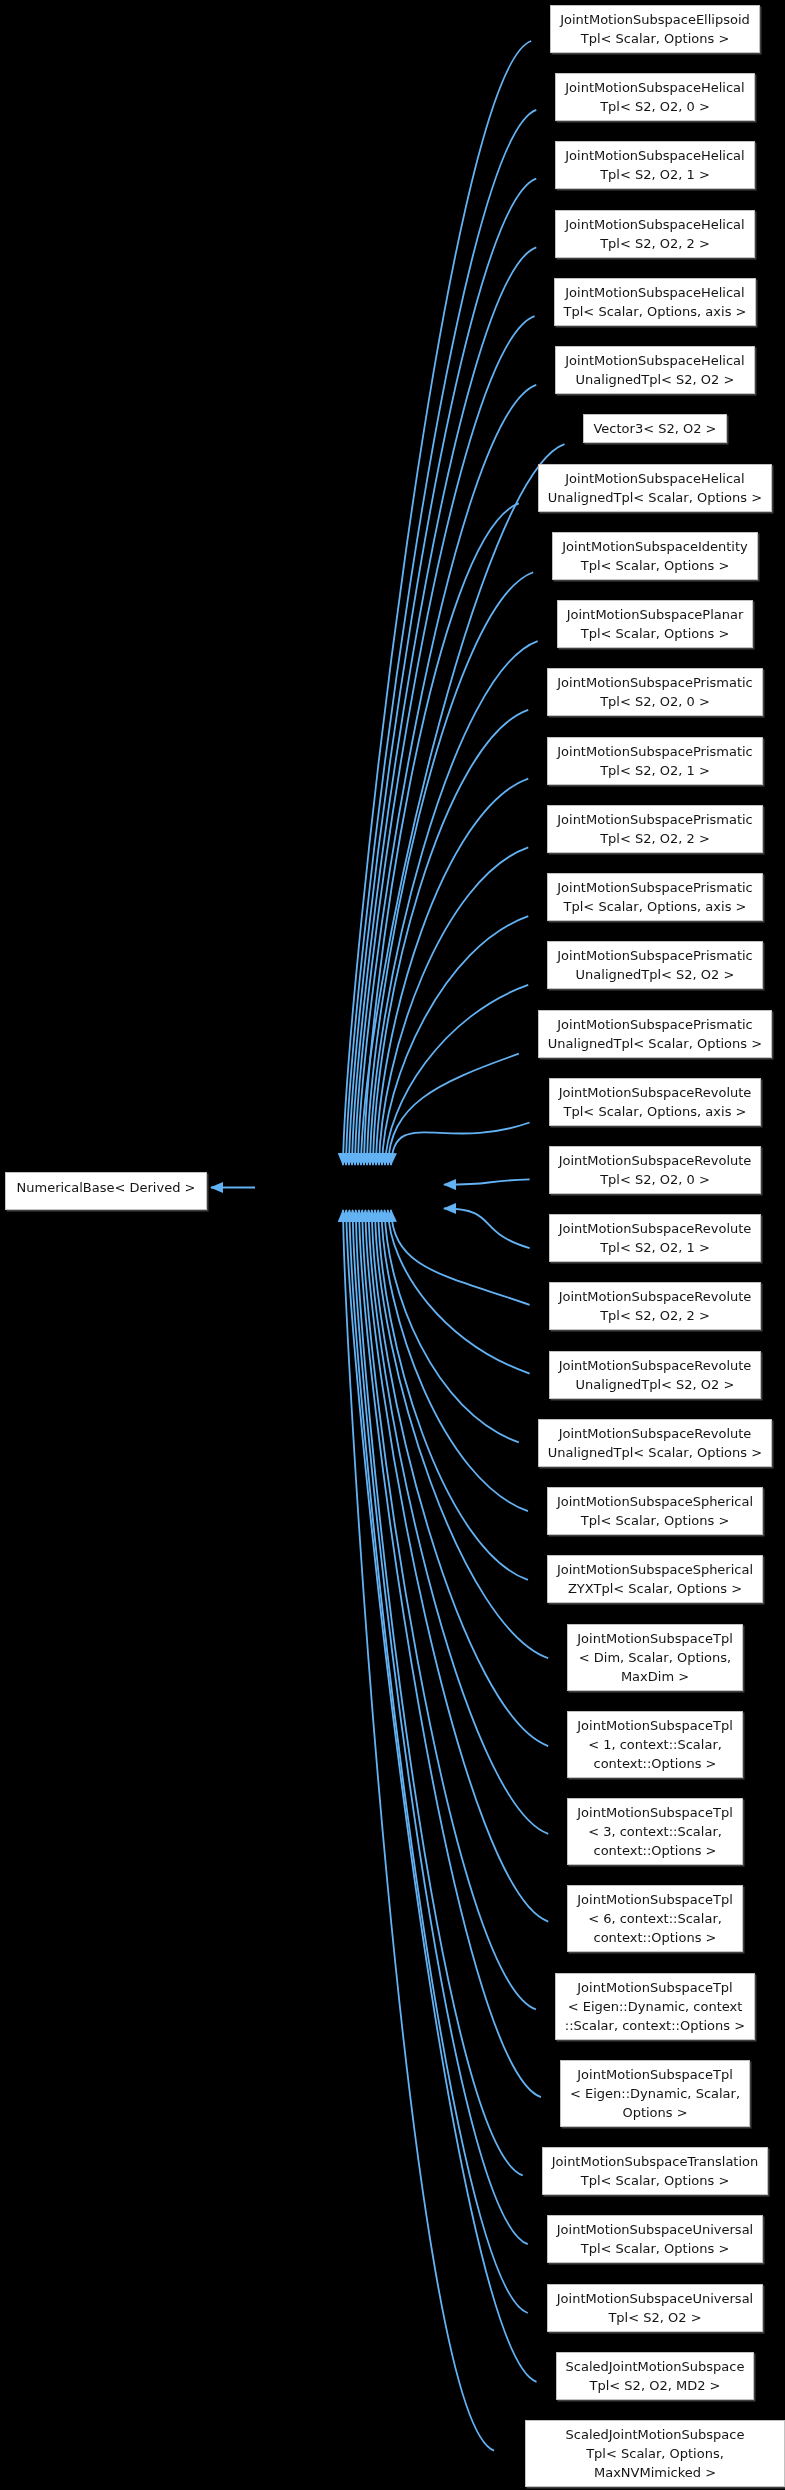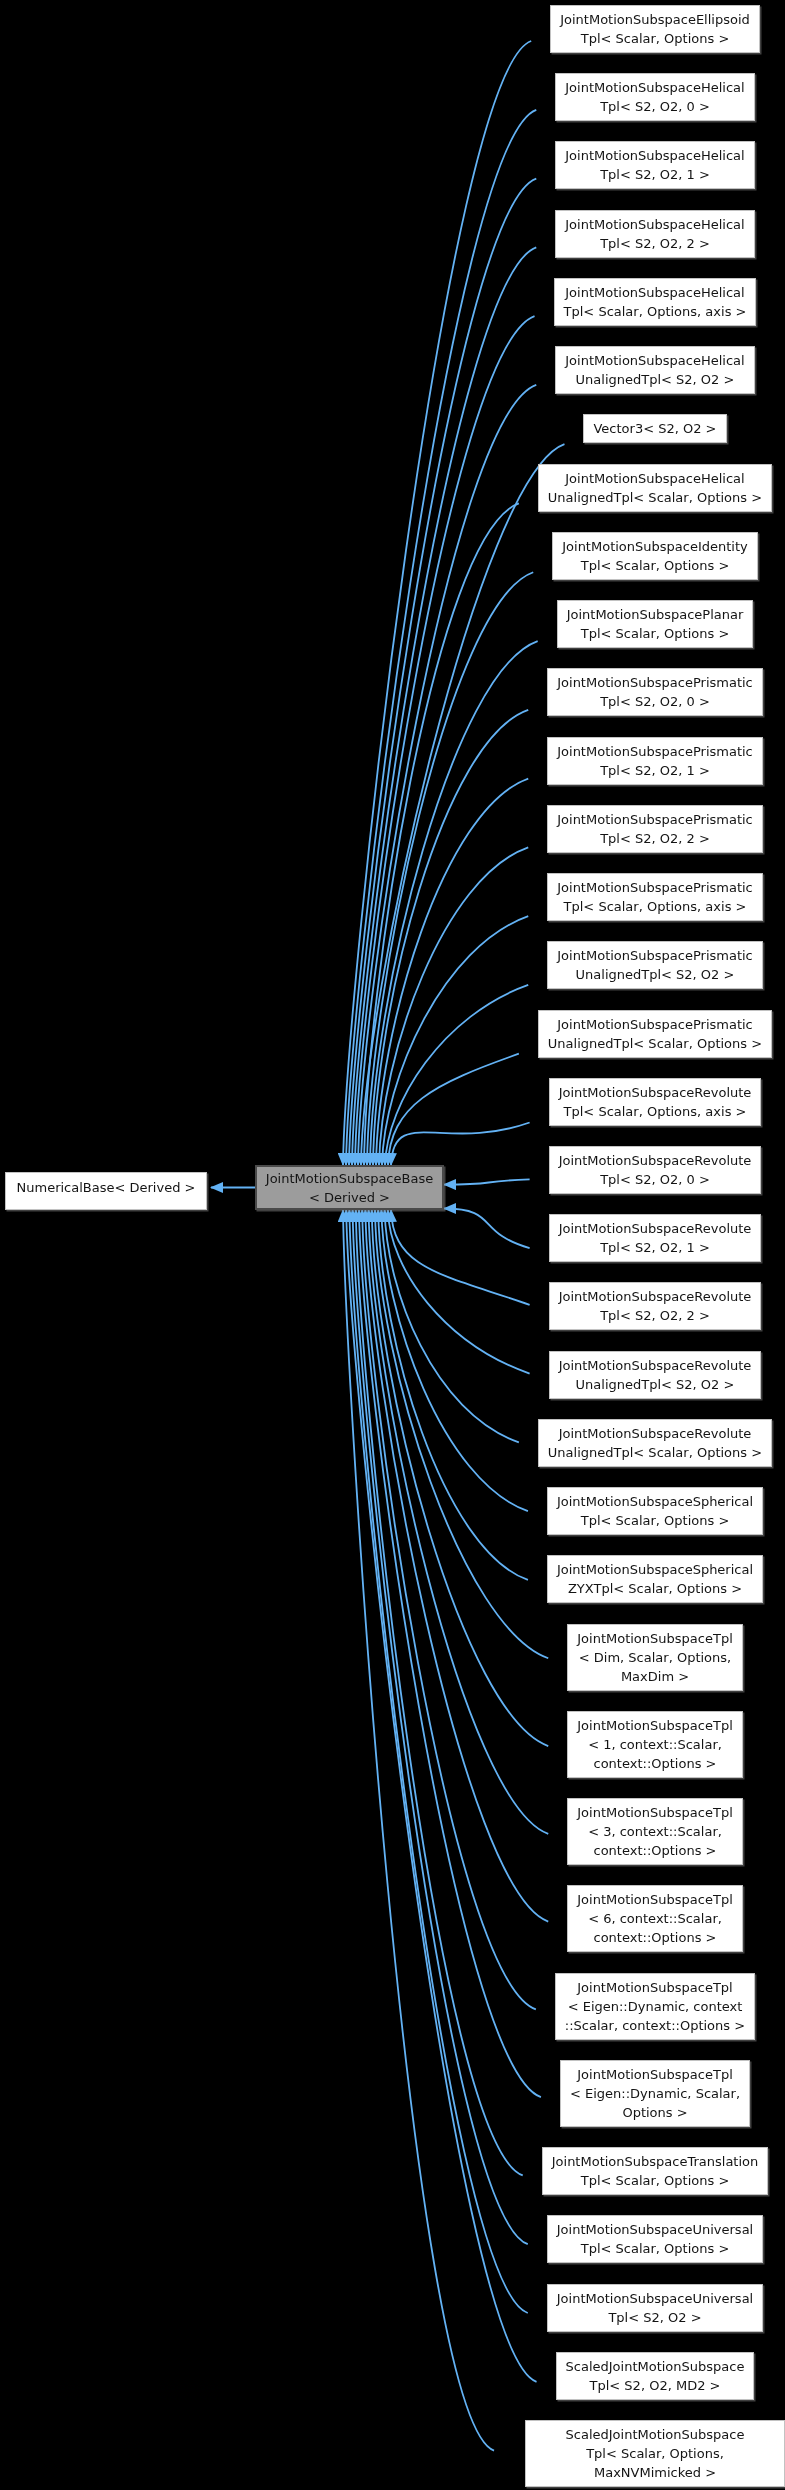--- a/index.html
+++ b/index.html
@@ -65,22 +65,20 @@
         <path d="M536.53125,2381.78125 C451.53125,2351.78125 348.2,1380 346.2,1210" fill="none" stroke="#63b2f4" stroke-width="1.8" marker-end="url(#ah)"></path>
         <path d="M494.046875,2450.5625 C409.046875,2420.5625 345,1380 343,1210" fill="none" stroke="#63b2f4" stroke-width="1.8" marker-end="url(#ah)"></path>
         <path d="M529.625,1179.28125 C474.625,1181.418125 499,1184.6234375 444,1184.6234375" fill="none" stroke="#63b2f4" stroke-width="1.8" marker-end="url(#ah)"></path>
         <path d="M529.625,1248.0625 C474.625,1232.2375 499,1208.5 444,1208.5" fill="none" stroke="#63b2f4" stroke-width="1.8" marker-end="url(#ah)"></path>
         <path d="M255,1187.5 L211,1187.5" fill="none" stroke="#63b2f4" stroke-width="1.8" marker-end="url(#ah)"></path>
       </g>
   </svg>
 
   <div class="node base" id="base-node">NumericalBase&lt; Derived &gt;</div>
 
-  <div class="node center" id="center-node">JointMotionSubspaceBase
-&lt; Derived &gt;</div>
 
   <div id="derived-col">
       <div class="node derived">JointMotionSubspaceEllipsoid
 Tpl&lt; Scalar, Options &gt;</div>
       <div class="node derived">JointMotionSubspaceHelical
 Tpl&lt; S2, O2, 0 &gt;</div>
       <div class="node derived">JointMotionSubspaceHelical
 Tpl&lt; S2, O2, 1 &gt;</div>
       <div class="node derived">JointMotionSubspaceHelical
 Tpl&lt; S2, O2, 2 &gt;</div>

